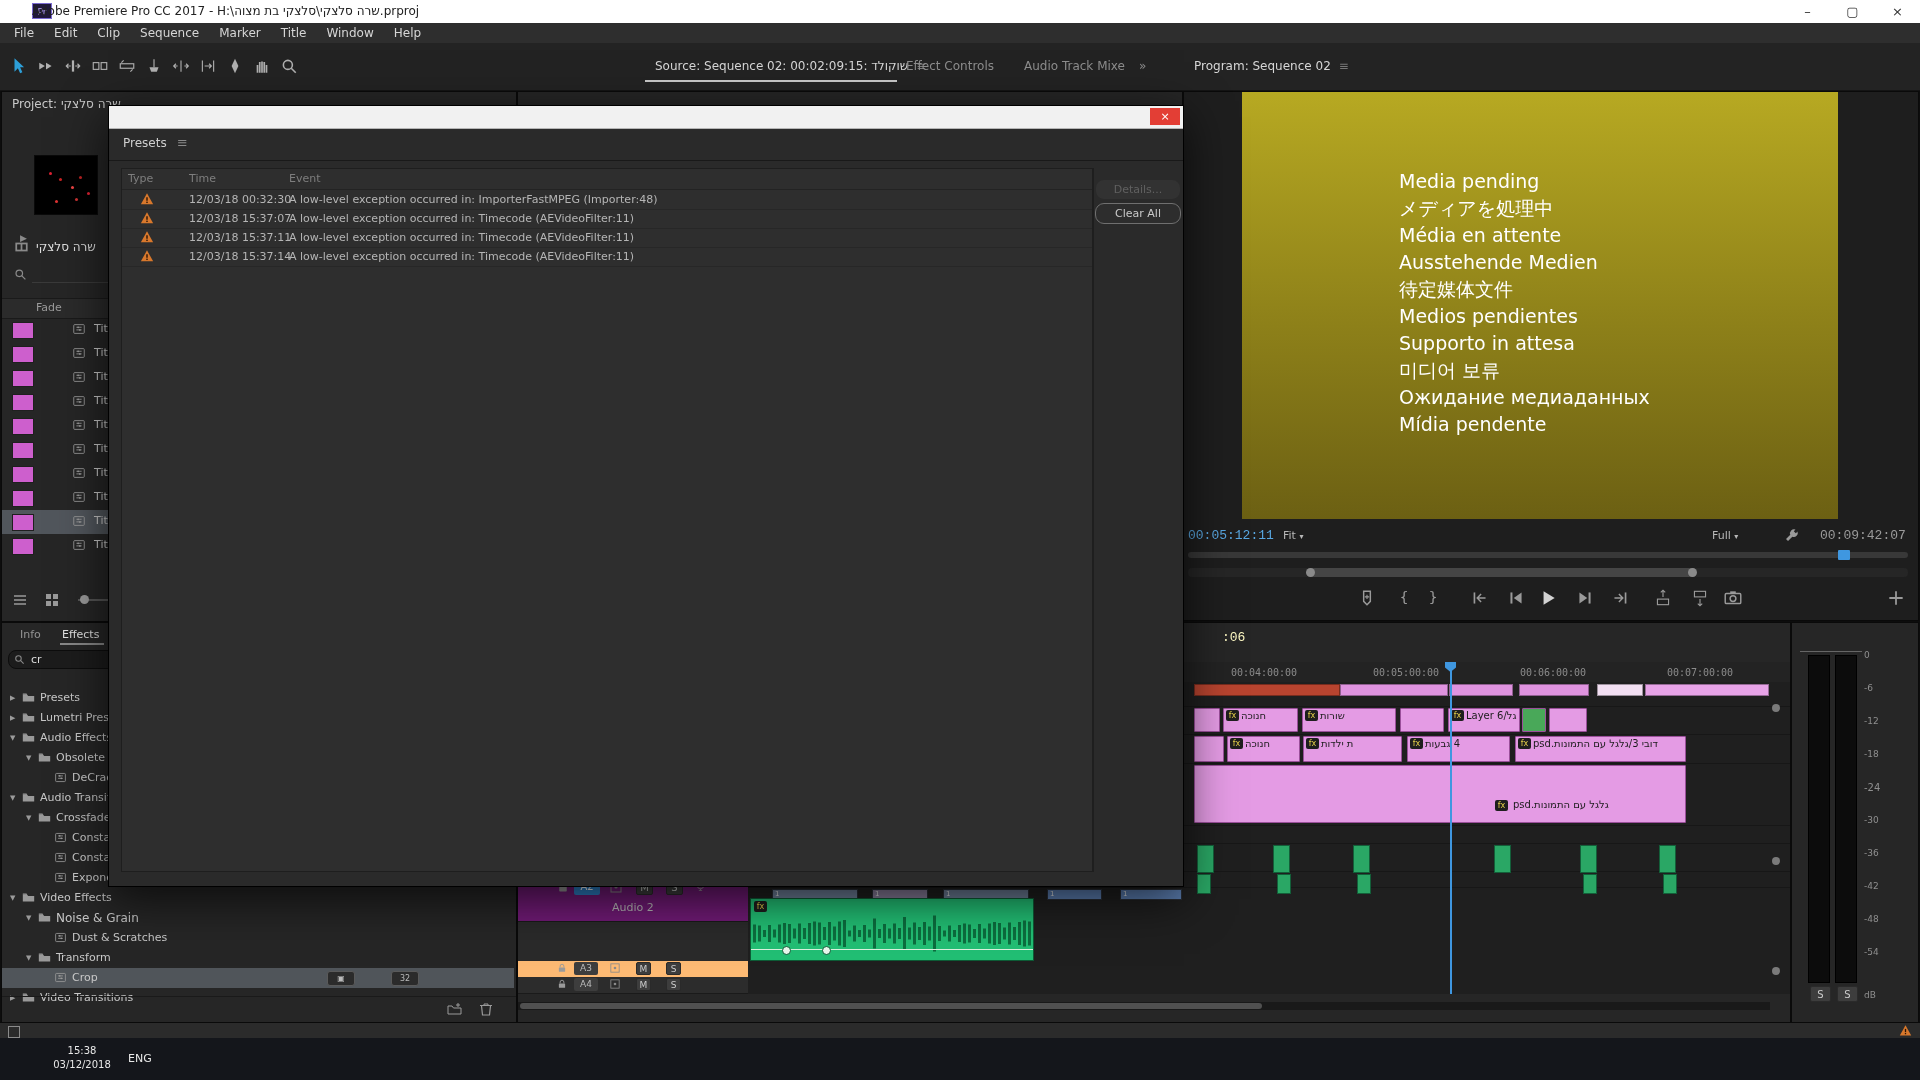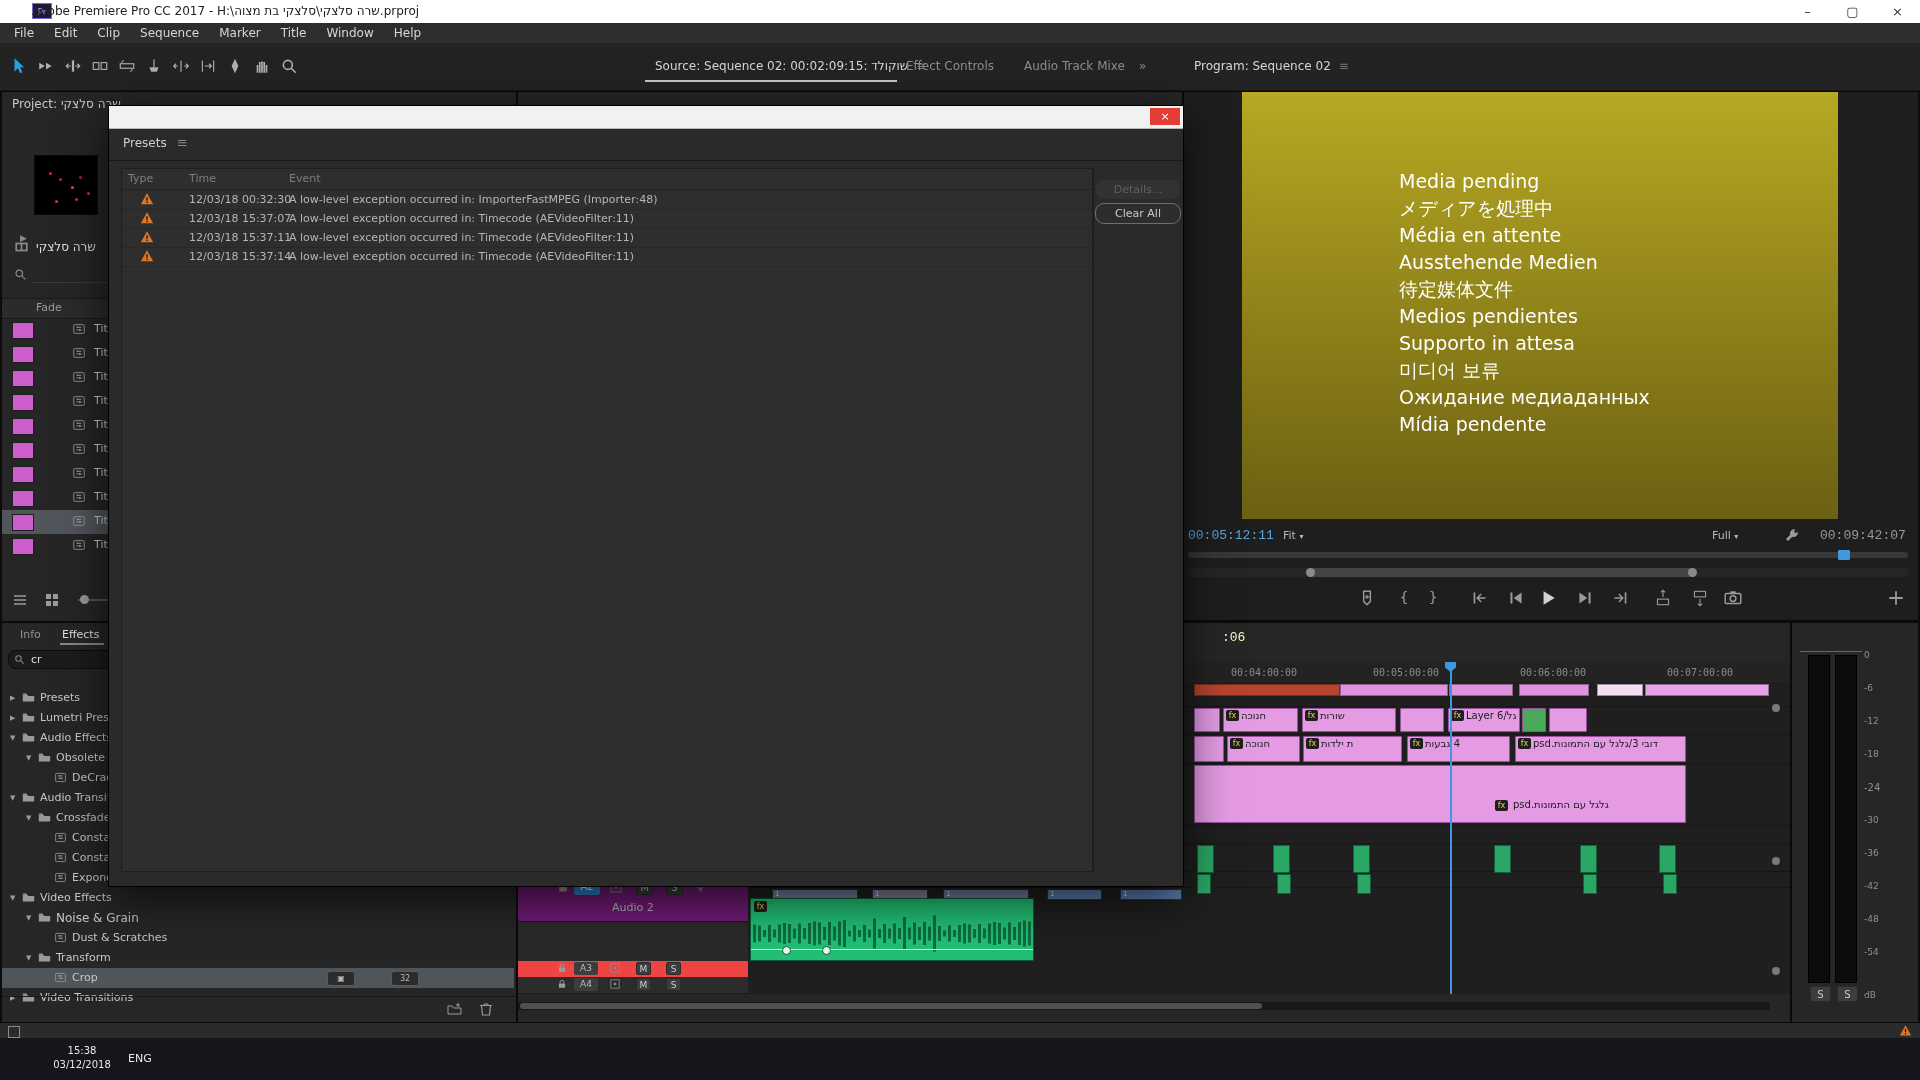--- a/index.html
+++ b/index.html
@@ -784,21 +784,21 @@
      <span class="mbtn" style="left:118px;top:18px;width:17px;height:15px;font-size:10px;line-height:14px">M</span>
      <span class="mbtn" style="left:148px;top:18px;width:17px;height:15px;font-size:10px;line-height:14px">S</span>
      <span class="small-ico" style="position:absolute;left:176px;top:17px;width:13px;height:13px;color:#9a9a9a">
           <svg viewBox="0 0 16 16">
             <rect x="6" y="2" width="4" height="8" rx="2" fill="currentColor"></rect>
             <path d="M4 8 a4 4 0 0 0 8 0 M8 12 v2 M6 14 h4" stroke="currentColor" fill="none"></path>
           </svg>
         </span>
             <span class="trklabel" style="left:94px;top:39px">Audio 2</span>
    </div>
-      <div class="abs" style="left:518px;top:961px;width:230px;height:16px;background:#ef4444;border-bottom:1px solid #1a1a1a">
+      <div class="abs" style="left:518px;top:961px;width:230px;height:16px;background:#fdba74;border-bottom:1px solid #1a1a1a">
      <span class="small-ico" style="position:absolute;left:39px;top:2px;width:10px;height:10px;color:#9a9a9a">
           <svg viewBox="0 0 16 16">
             <rect x="3" y="7" width="10" height="7" rx="1" fill="currentColor"></rect>
             <path d="M5 7 V5 a3 3 0 0 1 6 0 V7" fill="none" stroke="currentColor" stroke-width="1.5"></path>
           </svg>
         </span>
      <span class="badge" style="left:56px;top:1px;width:24px;height:13px;background:#3d3d3d;color:#bbb;font-size:9px;line-height:13px">A3</span>
      <span class="small-ico" style="position:absolute;left:92px;top:2px;width:10px;height:10px">
           <svg viewBox="0 0 12 12">
             <rect x="1" y="1" width="10" height="10" fill="none" stroke="#8a8a8a"></rect>

